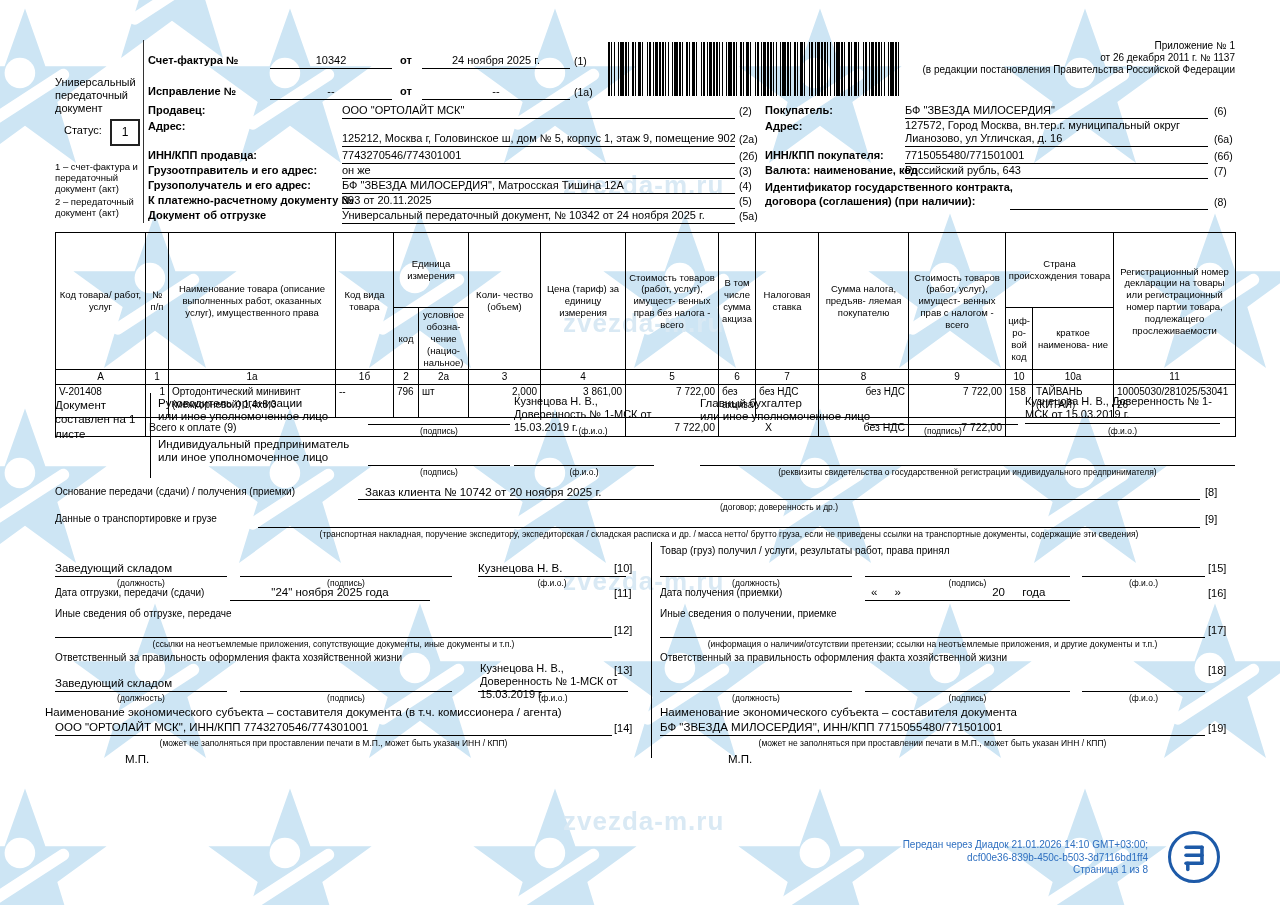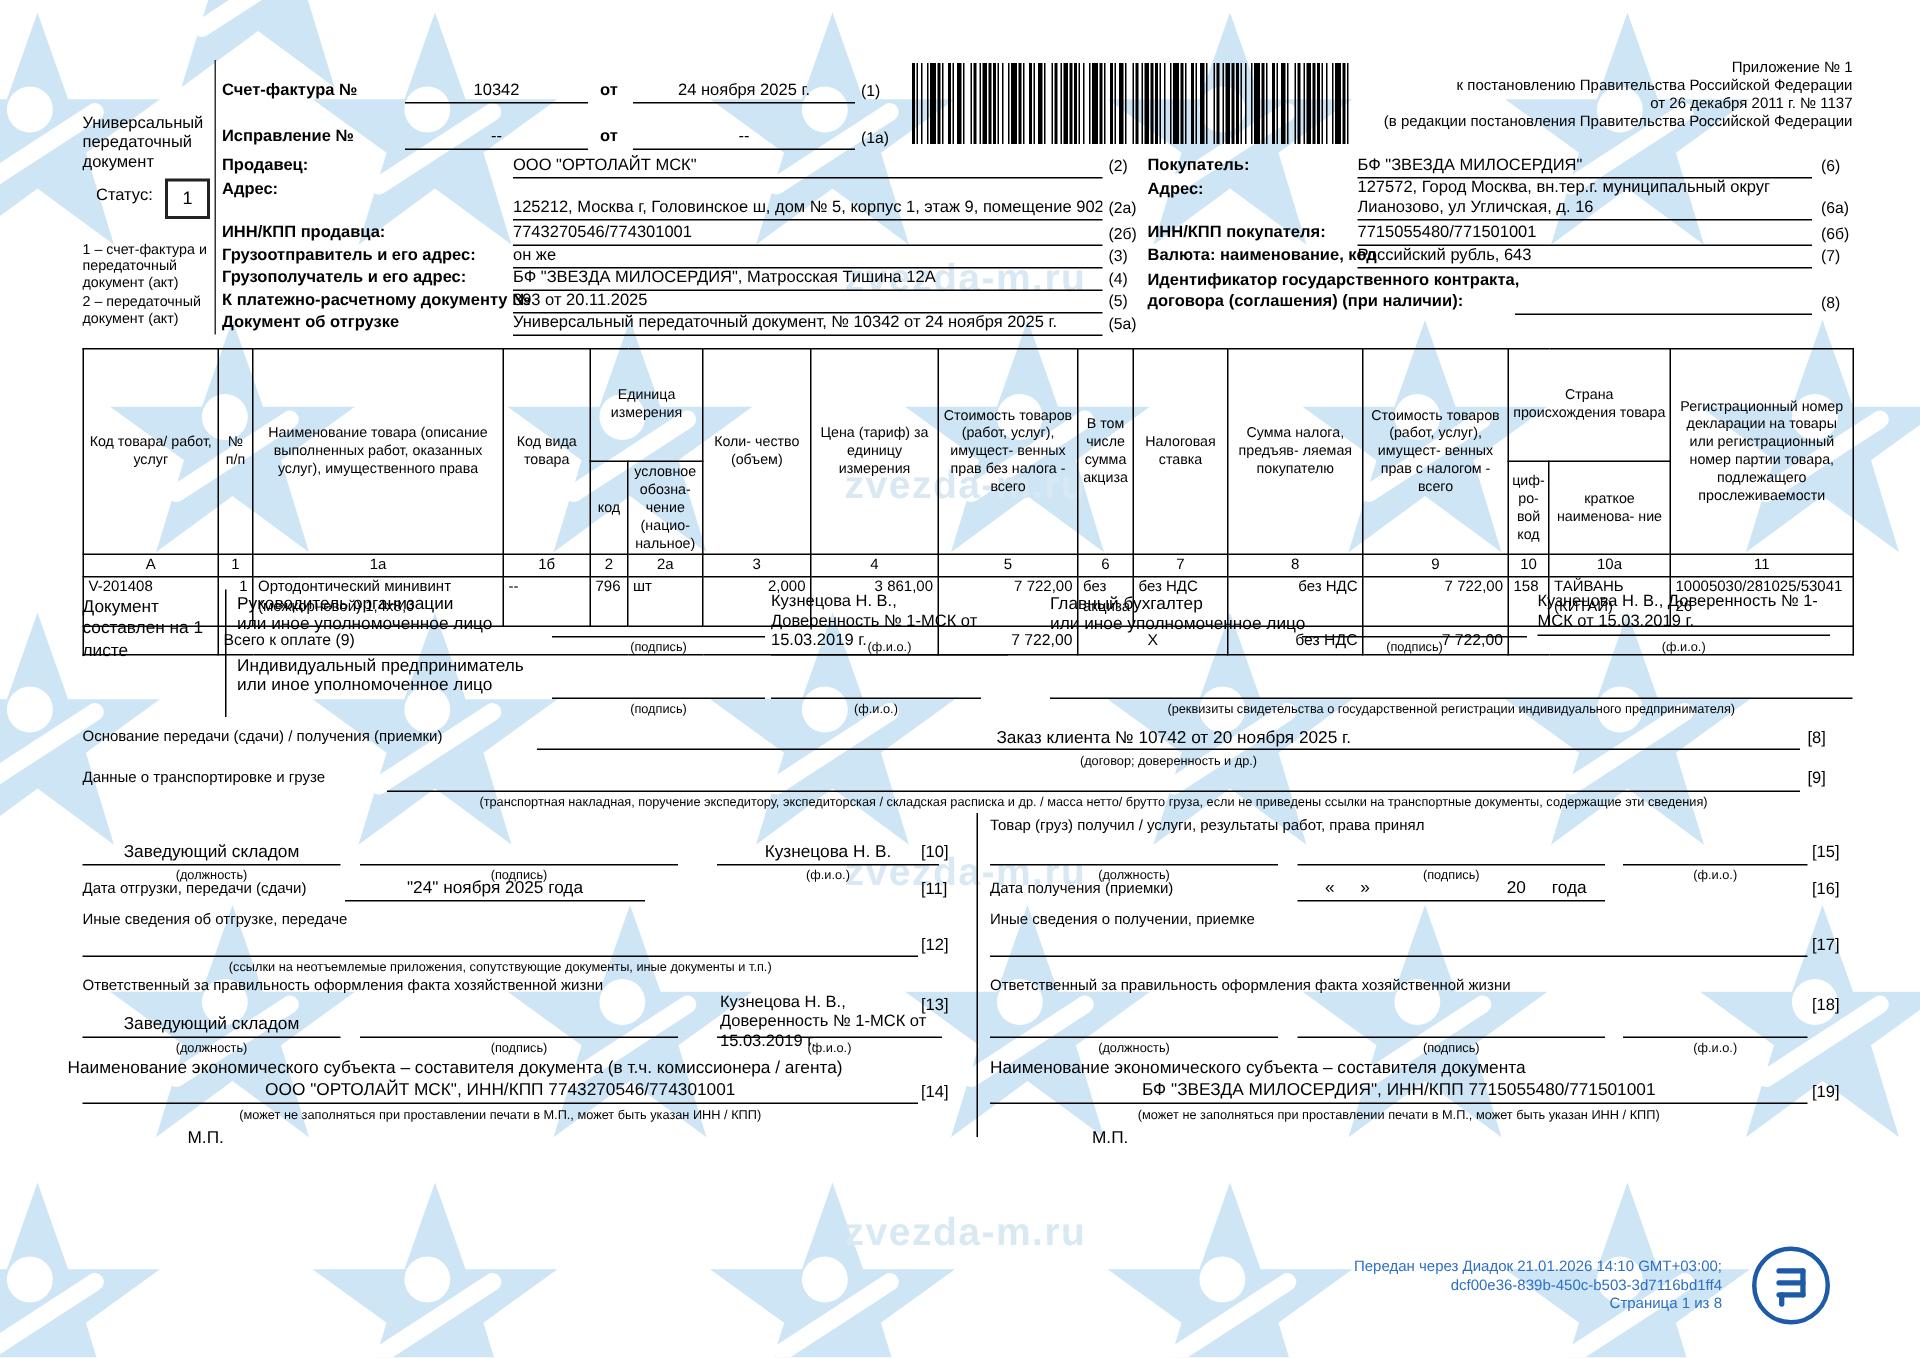--- a/index.html
+++ b/index.html
@@ -15,21 +15,21 @@
   .b{font-weight:bold;}
   .fl{position:absolute;font-size:11px;font-weight:bold;white-space:nowrap;}
   .fv{position:absolute;font-size:11px;height:15px;line-height:15px;border-bottom:1px solid #000;
       white-space:nowrap;overflow:hidden;}
   .c{text-align:center;}
   .mk{position:absolute;font-size:10.5px;white-space:nowrap;}
   .mkb{position:absolute;font-size:11px;white-space:nowrap;}
   .sec{position:absolute;font-size:10px;white-space:nowrap;}
   .txt115{position:absolute;font-size:11.5px;white-space:nowrap;}
   .slot{position:absolute;height:15px;line-height:15px;border-bottom:1px solid #000;
-        font-size:11.5px;white-space:nowrap;overflow:visible;text-align:center;}
+        font-size:11.5px;white-space:nowrap;overflow:visible;}
   .hint{position:absolute;font-size:8.5px;text-align:center;white-space:nowrap;overflow:visible;}
   .fio2{position:absolute;font-size:11px;line-height:13px;border-bottom:1px solid #000;padding-bottom:2px;}
   .vline{position:absolute;border-left:1.5px solid #333;}
   .smalltext{position:absolute;font-size:9.5px;line-height:1.18;}
   
   table.grid{position:absolute;left:55px;top:232px;width:1180px;border-collapse:collapse;
              table-layout:fixed;border:1.5px solid #000;}
   .grid td{border:1px solid #000;font-weight:normal;vertical-align:middle;text-align:center;
            padding:1px 2px;font-size:9.5px;line-height:1.25;overflow:hidden;}
   .grid td.ix{padding:0;font-size:10px;height:14px;}
@@ -159,21 +159,20 @@
 
     <div class="smalltext" style="left:55px;top:76px;width:92px;font-size:11px">Универсальный передаточный документ</div>
     <div class="txt115" style="left:64px;top:124px;font-size:11px">Статус:</div>
     <div class="statbox">1</div>
     <div class="smalltext" style="left:55px;top:161px;width:90px">1 – счет-фактура и передаточный документ (акт)</div>
     <div class="smalltext" style="left:55px;top:196px;width:90px">2 – передаточный документ (акт)</div>
     <div class="vline" style="left:143px;top:40px;height:183px"></div>
 
     <div class="reg">
       <div>Приложение № 1</div>
-      <div>к постановлению Правительства Российской Федерации</div>
       <div>от 26 декабря 2011 г. № 1137</div>
       <div>(в редакции постановления Правительства Российской Федерации</div>
     </div>
 
     <div class="barcode" id="barcode">
         <span class="br" style="width:2px"></span>
         <span class="sp" style="width:1px"></span>
         <span class="br" style="width:1px"></span>
         <span class="sp" style="width:2px"></span>
         <span class="br" style="width:1px"></span>
@@ -585,20 +584,21 @@
       <span style="margin-left:6px">«</span>
       <span style="margin-left:14px">»</span>
       <span style="margin-left:88px">20</span>
       <span style="margin-left:14px">года</span>
     </div>
     <div class="mkb" style="left:1208px;top:587px">[16]</div>
 
     <div class="sec" style="left:660px;top:608px">Иные сведения о получении, приемке</div>
     <div class="slot" style="left:660px;top:622px;width:545px"></div>
     <div class="mkb" style="left:1208px;top:624px">[17]</div>
+    <div class="hint" style="left:660px;top:639px;width:545px">(информация о наличии/отсутствии претензии; ссылки на неотъемлемые приложения, и другие  документы и т.п.)</div>
 
     <div class="sec" style="left:660px;top:652px">Ответственный за правильность оформления факта хозяйственной жизни</div>
     <div class="mkb" style="left:1208px;top:664px">[18]</div>
     <div class="slot" style="left:660px;top:676px;width:192px"></div>
     <div class="slot" style="left:865px;top:676px;width:205px"></div>
     <div class="slot" style="left:1082px;top:676px;width:123px"></div>
     <div class="hint" style="left:660px;top:693px;width:192px">(должность)</div>
     <div class="hint" style="left:865px;top:693px;width:205px">(подпись)</div>
     <div class="hint" style="left:1082px;top:693px;width:123px">(ф.и.о.)</div>
 

